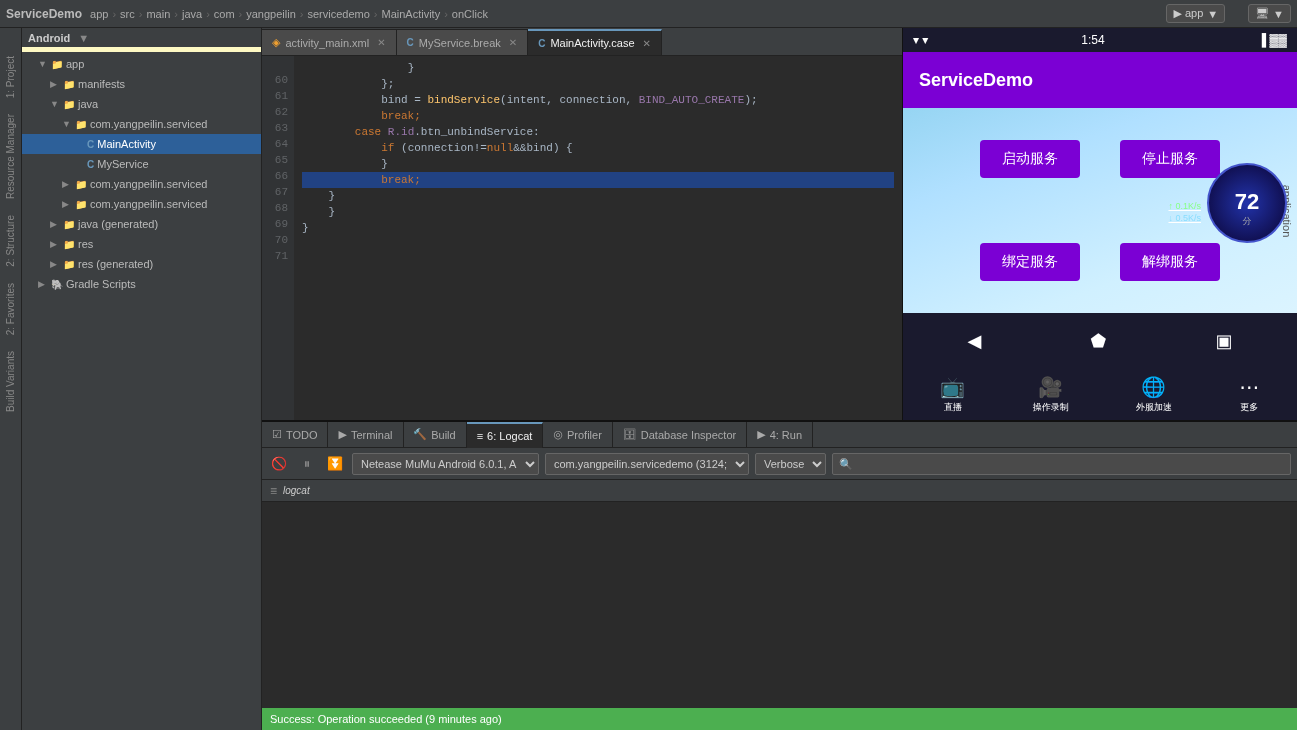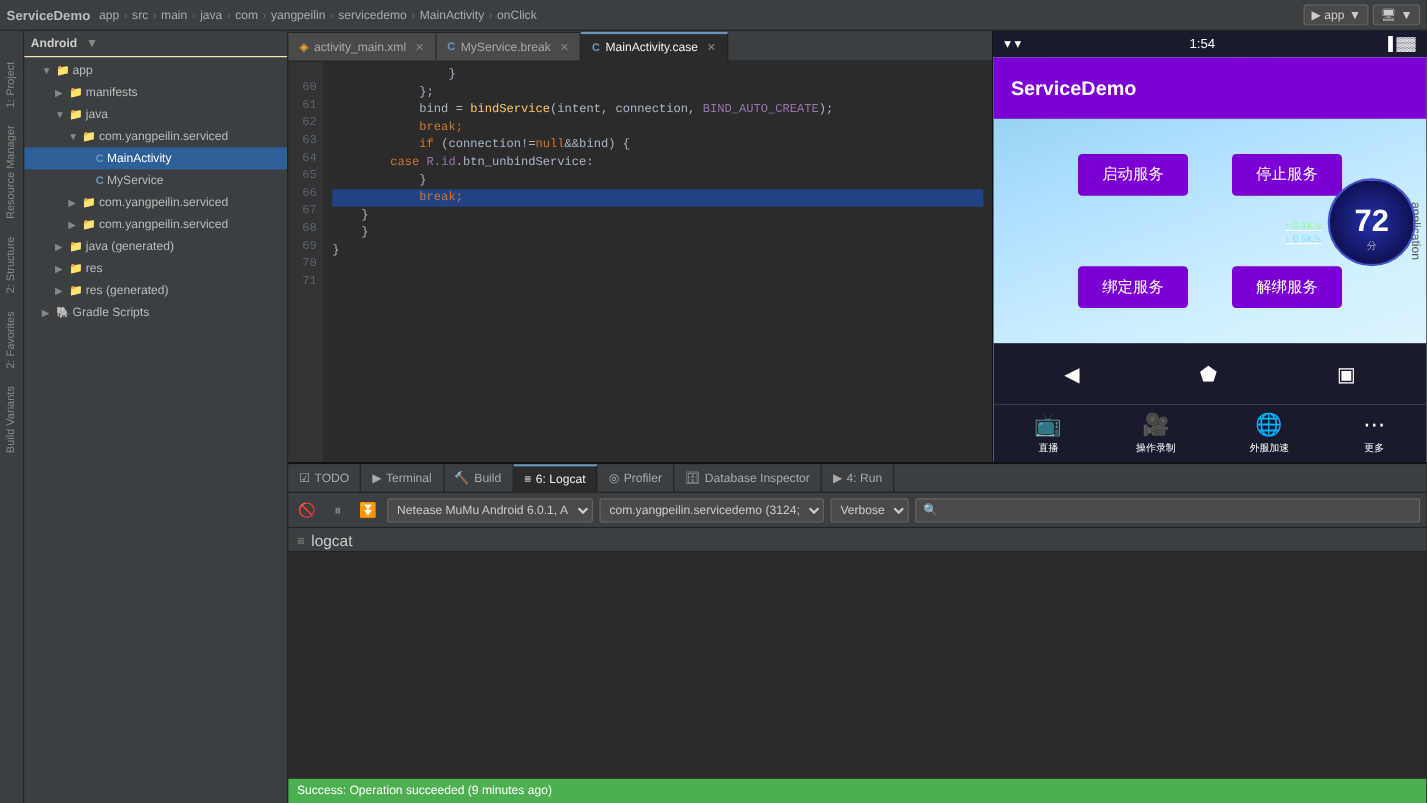--- a/index.html
+++ b/index.html
@@ -28,21 +28,21 @@
       display: flex;
       align-items: center;
       gap: 2px;
     }
     .top-bar-breadcrumb span { color: #aaa; }
     .top-bar-breadcrumb .sep { color: #666; margin: 0 2px; }
     .top-bar-right {
       margin-left: auto;
       display: flex;
       align-items: flex-start;
-      gap: 4px;
+      gap: 23px;
     }
     .app-selector {
       background: #4a4a4a;
       color: #ccc;
       border: 1px solid #666;
       border-radius: 3px;
       padding: 2px 6px;
       font-size: 11px;
       display: flex;
       align-items: center;
@@ -68,21 +68,21 @@
       width: 240px;
       background: #3c3f41;
       border-right: 1px solid #222;
       display: flex;
       flex-direction: column;
       flex-shrink: 0;
     }
     .panel-header {
       height: 24px;
       background: #3c3f41;
-      border-bottom: 1px solid #fef9c3;
+      border-bottom: 5px solid #fef9c3;
       display: flex;
       align-items: center;
       padding: 0 6px;
       font-size: 11px;
       color: #bbb;
       gap: 4px;
     }
     .panel-header .panel-title { font-weight: 600; color: #ccc; }
     .project-tree {
       flex: 1;
@@ -319,21 +319,21 @@
       background: radial-gradient(circle, #2233aa 0%, #111155 70%);
       border-radius: 50%;
       display: flex;
       flex-direction: column;
       align-items: center;
       justify-content: center;
       color: white;
       font-size: 10px;
       border: 2px solid #4455cc;
     }
-    .perf-num { font-size: 28px; font-weight: bold; color: #fff; margin-top: 10px; }
+    .perf-num { font-size: 22px; font-weight: bold; color: #fff; margin-top: 10px; }
     .perf-unit { font-size: 9px; color: #aaa; }
     .perf-stats {
       position: absolute;
       bottom: 90px;
       right: 96px;
       display: flex;
       flex-direction: column;
       gap: 2px;
       color: white;
       font-size: 9px;
@@ -650,24 +650,24 @@
               <div class="code-line">
                 &nbsp;&nbsp;&nbsp;&nbsp;&nbsp;&nbsp;&nbsp;&nbsp;&nbsp;&nbsp;&nbsp;&nbsp;<span class="cls">};</span>
               </div>
               <div class="code-line">
                 &nbsp;&nbsp;&nbsp;&nbsp;&nbsp;&nbsp;&nbsp;&nbsp;&nbsp;&nbsp;&nbsp;&nbsp;<span class="var">bind</span> <span class="cls">=</span> <span class="fn">bindService</span><span class="cls">(</span><span class="var">intent</span><span class="cls">,</span> <span class="var">connection</span><span class="cls">,</span> <span style="color:#9876aa;">BIND_AUTO_CREATE</span><span class="cls">);</span>
               </div>
               <div class="code-line">
                 &nbsp;&nbsp;&nbsp;&nbsp;&nbsp;&nbsp;&nbsp;&nbsp;&nbsp;&nbsp;&nbsp;&nbsp;<span class="kw">break;</span>
               </div>
               <div class="code-line">
+                &nbsp;&nbsp;&nbsp;&nbsp;&nbsp;&nbsp;&nbsp;&nbsp;<span class="kw">case</span> <span style="color:#9876aa;">R.id</span><span class="cls">.</span><span class="var">btn_unbindService</span><span class="cls">:</span>
+              </div>
+              <div class="code-line">
                 &nbsp;&nbsp;&nbsp;&nbsp;&nbsp;&nbsp;&nbsp;&nbsp;&nbsp;&nbsp;&nbsp;&nbsp;<span class="kw">if</span> <span class="cls">(</span><span class="var">connection</span><span class="cls">!=</span><span class="kw">null</span><span class="cls">&amp;&amp;</span><span class="var">bind</span><span class="cls">) {</span>
-              </div>
-              <div class="code-line">
-                &nbsp;&nbsp;&nbsp;&nbsp;&nbsp;&nbsp;&nbsp;&nbsp;<span class="kw">case</span> <span style="color:#9876aa;">R.id</span><span class="cls">.</span><span class="var">btn_unbindService</span><span class="cls">:</span>
               </div>
               <div class="code-line">
                 &nbsp;&nbsp;&nbsp;&nbsp;&nbsp;&nbsp;&nbsp;&nbsp;&nbsp;&nbsp;&nbsp;&nbsp;<span class="cls">}</span>
               </div>
               <div class="code-line highlighted">
                 &nbsp;&nbsp;&nbsp;&nbsp;&nbsp;&nbsp;&nbsp;&nbsp;&nbsp;&nbsp;&nbsp;&nbsp;<span class="kw">break;</span>
               </div>
               <div class="code-line">
                 &nbsp;&nbsp;&nbsp;&nbsp;<span class="cls">}</span>
               </div>
@@ -791,21 +791,21 @@
                 <option>Debug</option>
                 <option>Info</option>
                 <option>Warn</option>
                 <option>Error</option>
               </select>
               <input class="logcat-search" type="text" placeholder="🔍" style="">
             </div>
 
             <div class="logcat-header" style="background:#3c3f41;padding:2px 8px;border-bottom:1px solid #222;">
               <span class="logcat-section-icon">≡</span>
-              <span style="color:#ccc;font-size:14px;">logcat</span>
+              <span style="color:#ccc;font-size:10px;font-style:italic;">logcat</span>
             </div>
 
             <div class="logcat-content">
             </div>
           </div>
         </div>
 
         <div class="status-bar">
           <span>Success: Operation succeeded (9 minutes ago)</span>
         </div>

